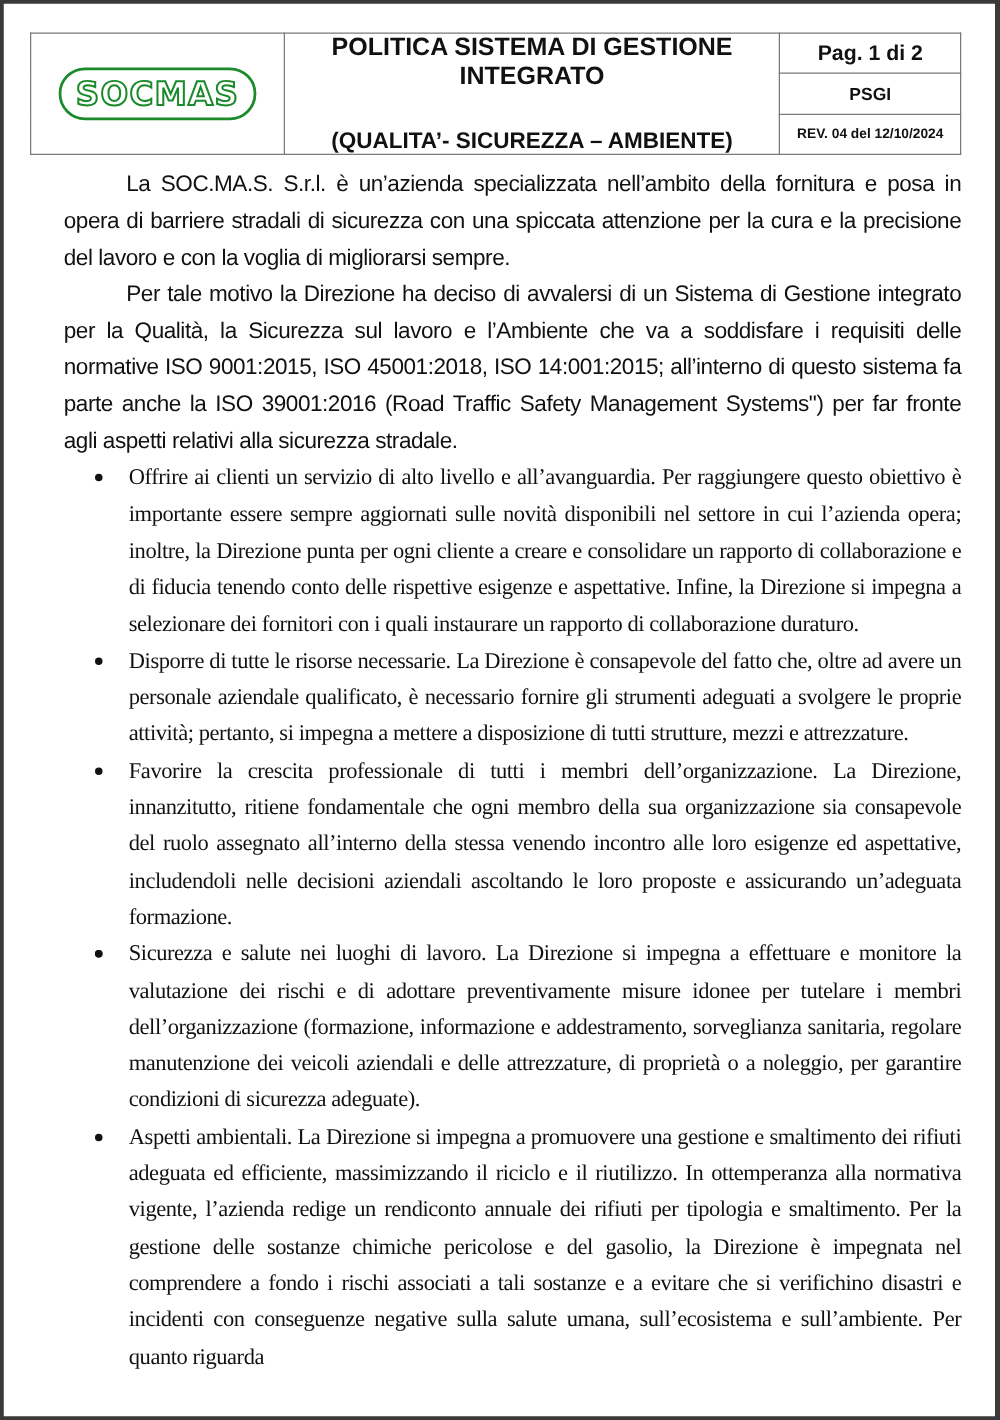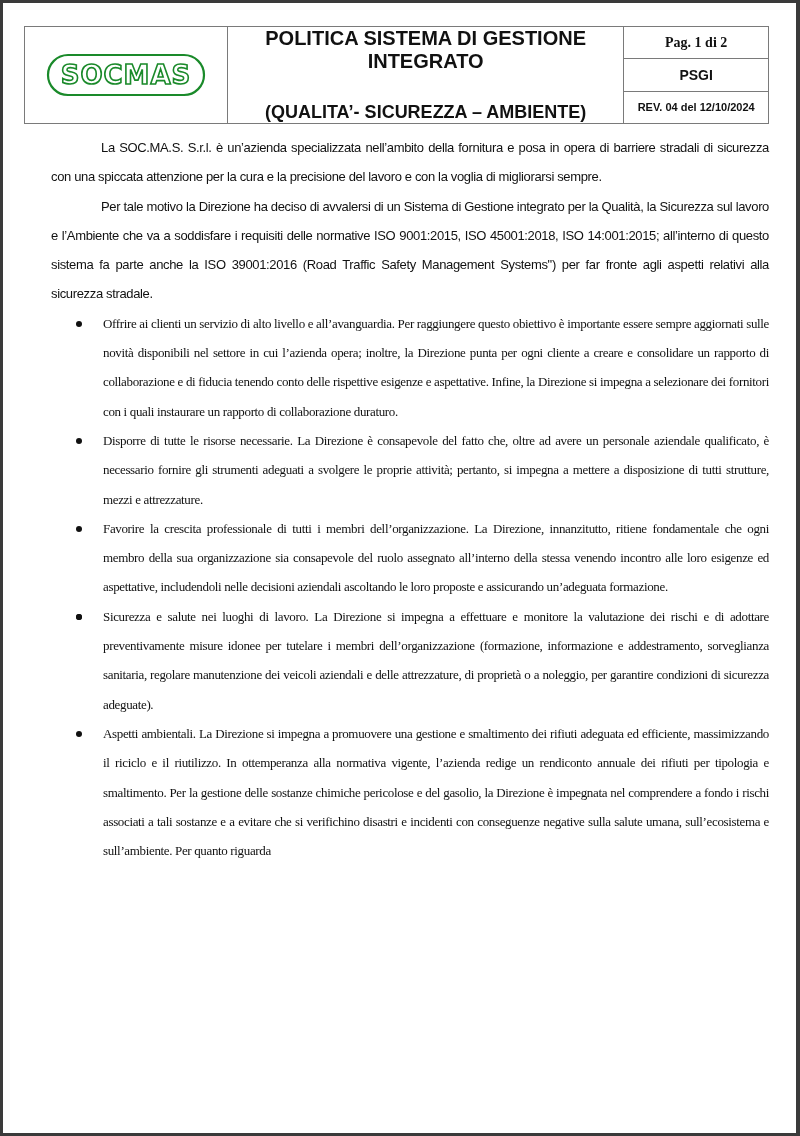--- a/index.html
+++ b/index.html
@@ -18,29 +18,29 @@
     border-collapse: collapse;
     font-family: "Liberation Sans", sans-serif;
   }
   .header-table td { border: 1px solid #7a7a7a; padding: 0; text-align: center; vertical-align: middle; }
   .logo-cell { width: 194px; }
   .title-cell { width: 380px; }
   .meta-cell { width: 138px; height: 30px; font-weight: bold; color: #111; }
   .title-line1 { font-size: 20px; font-weight: bold; color: #111; line-height: 23px; }
   .title-line2 { font-size: 20px; font-weight: bold; color: #111; line-height: 23px; }
   .title-line3 { font-size: 18px; font-weight: bold; color: #111; line-height: 22px; margin-top: 28px; }
-  .meta-page { font-size: 14px; font-family: Liberation Serif, serif; }
+  .meta-page { font-size: 17px; }
   .meta-code { font-size: 14px; }
   .meta-rev { font-size: 11px; }
   .logo-wrap { display: flex; justify-content: center; align-items: center; text-decoration: underline; }
 
   .content {
     position: absolute; left: 51px; top: 133px; width: 718px;
     font-family: "Liberation Sans", sans-serif;
-    font-size: 13px; color: #111; line-height: 29.3px;
+    font-size: 18px; color: #111; line-height: 29.3px;
     letter-spacing: -0.35px;
   }
   .para { text-align: justify; margin: 0 0 0 0; text-indent: 50px; }
   .para + .para { margin-top: 0px; }
   ul.objectives { list-style: none; margin: 0; padding: 0; font-family: Liberation Serif, serif; }
   ul.objectives li { position: relative; padding-left: 52px; text-align: justify; }
   .bullet {
     position: absolute; left: 25px; top: 12px; width: 6px; height: 6px; border-radius: 50%;
     background: #111;
   }

